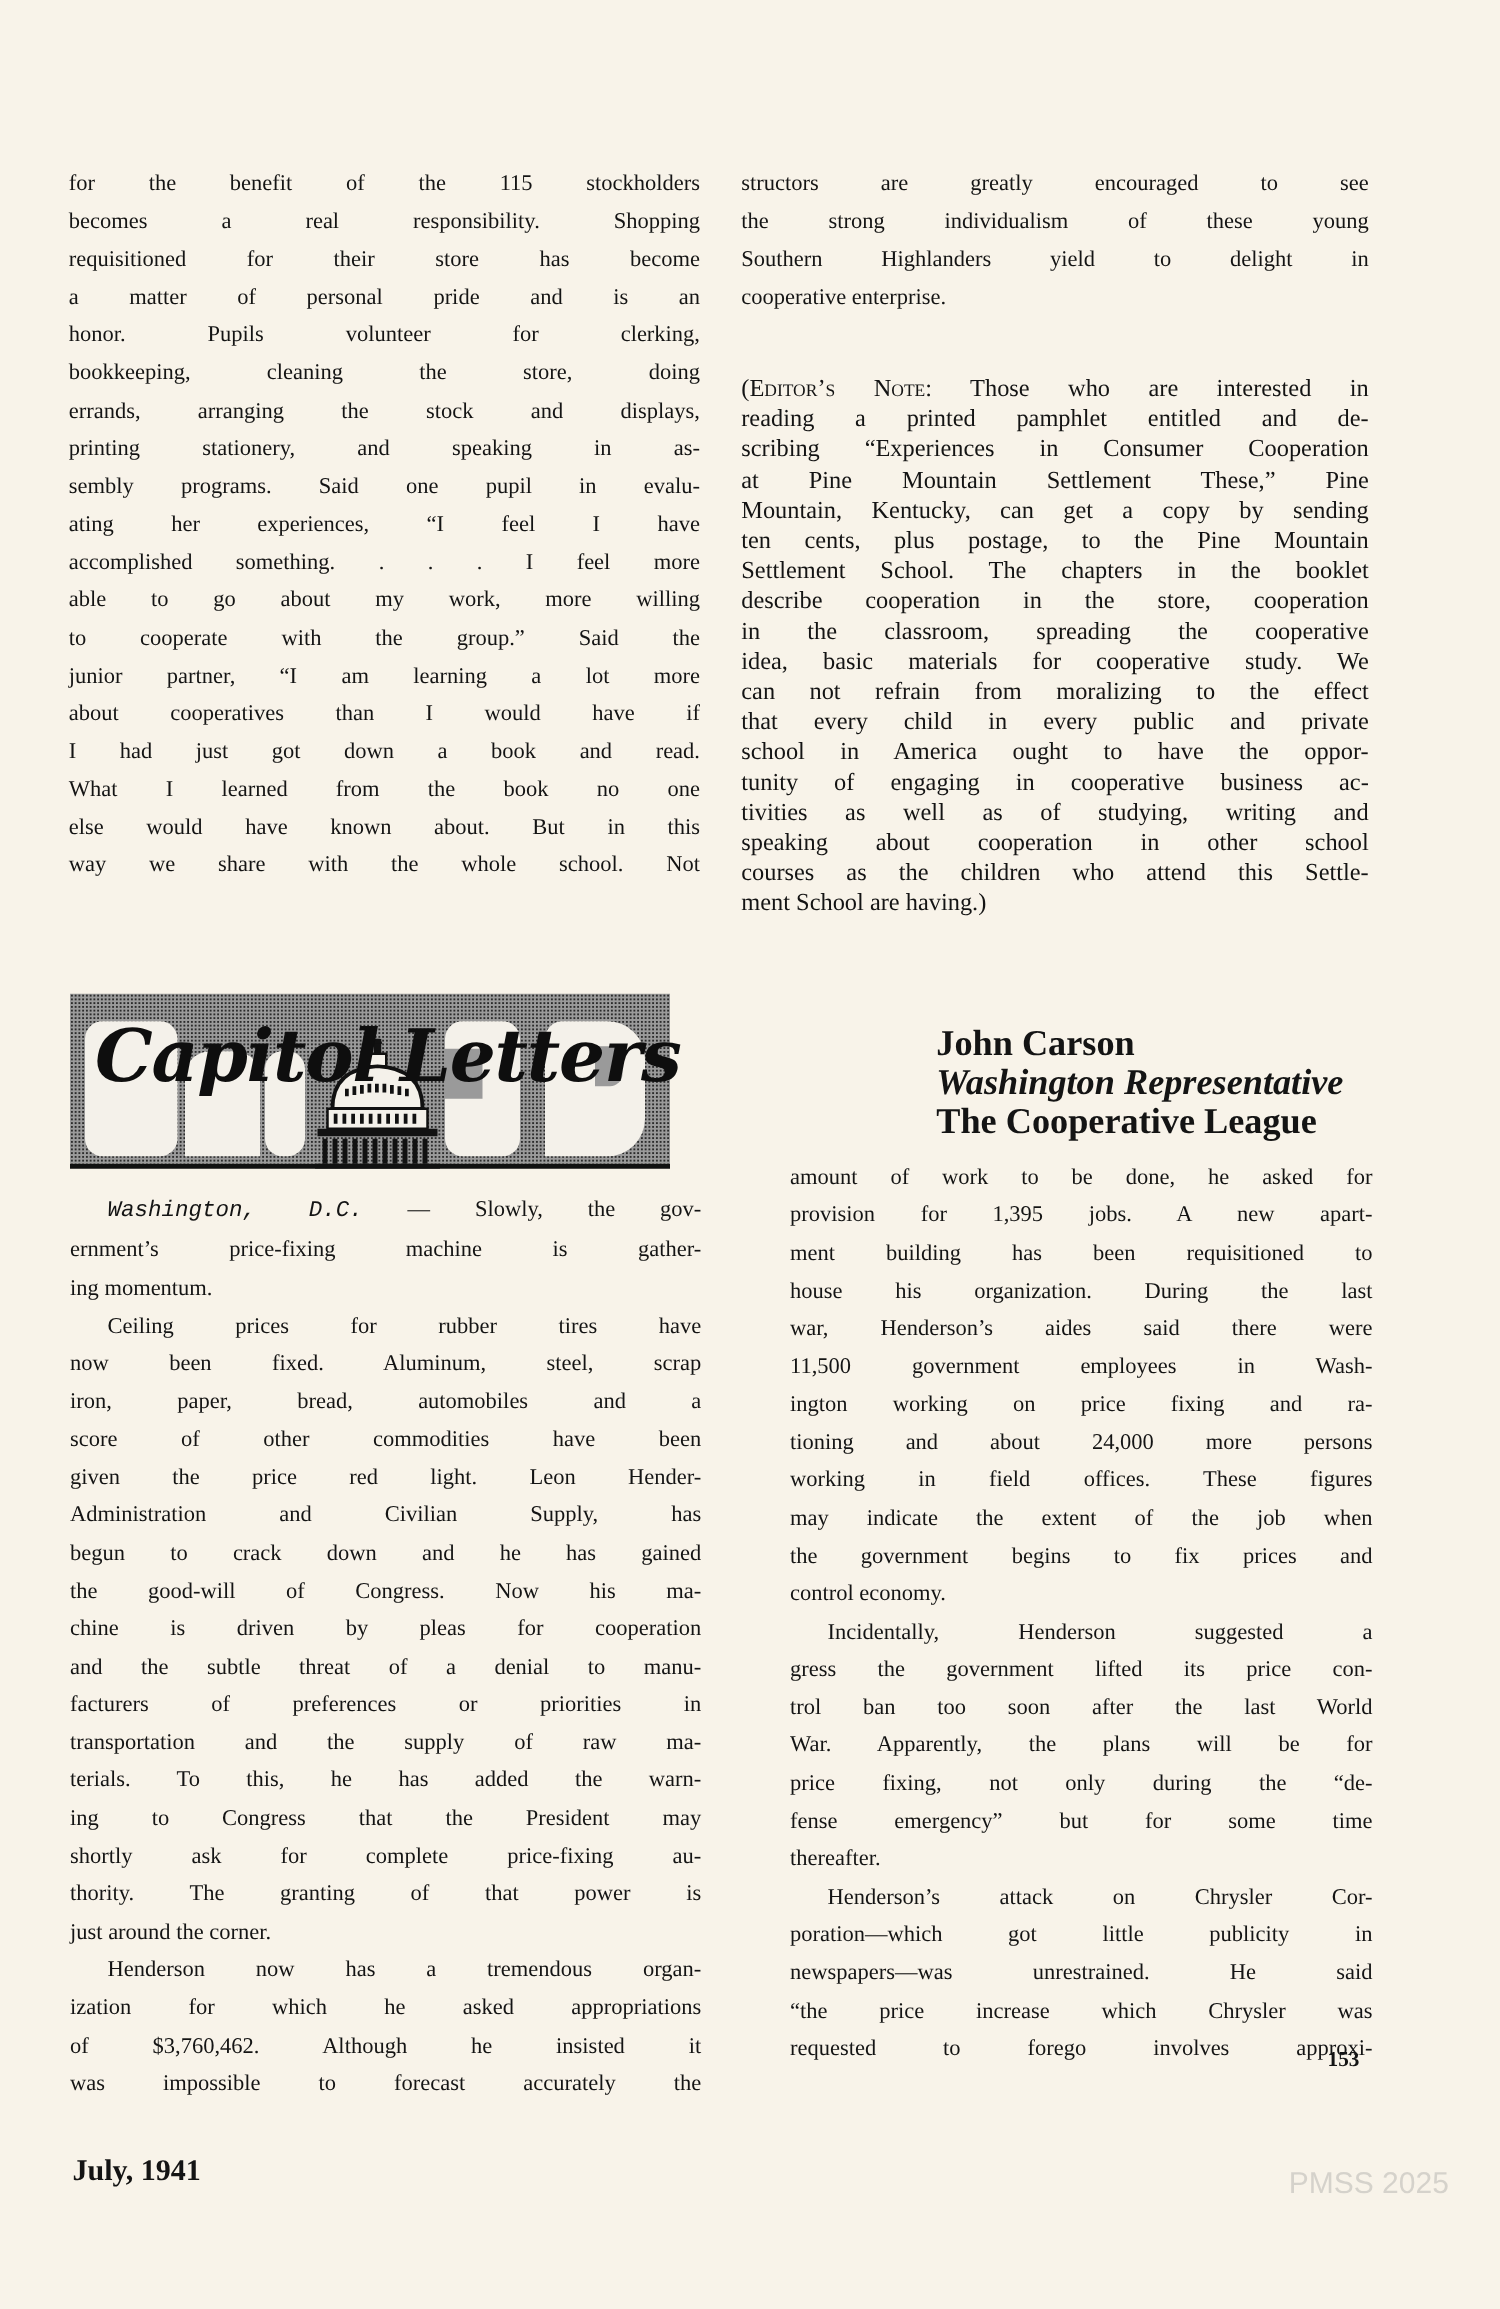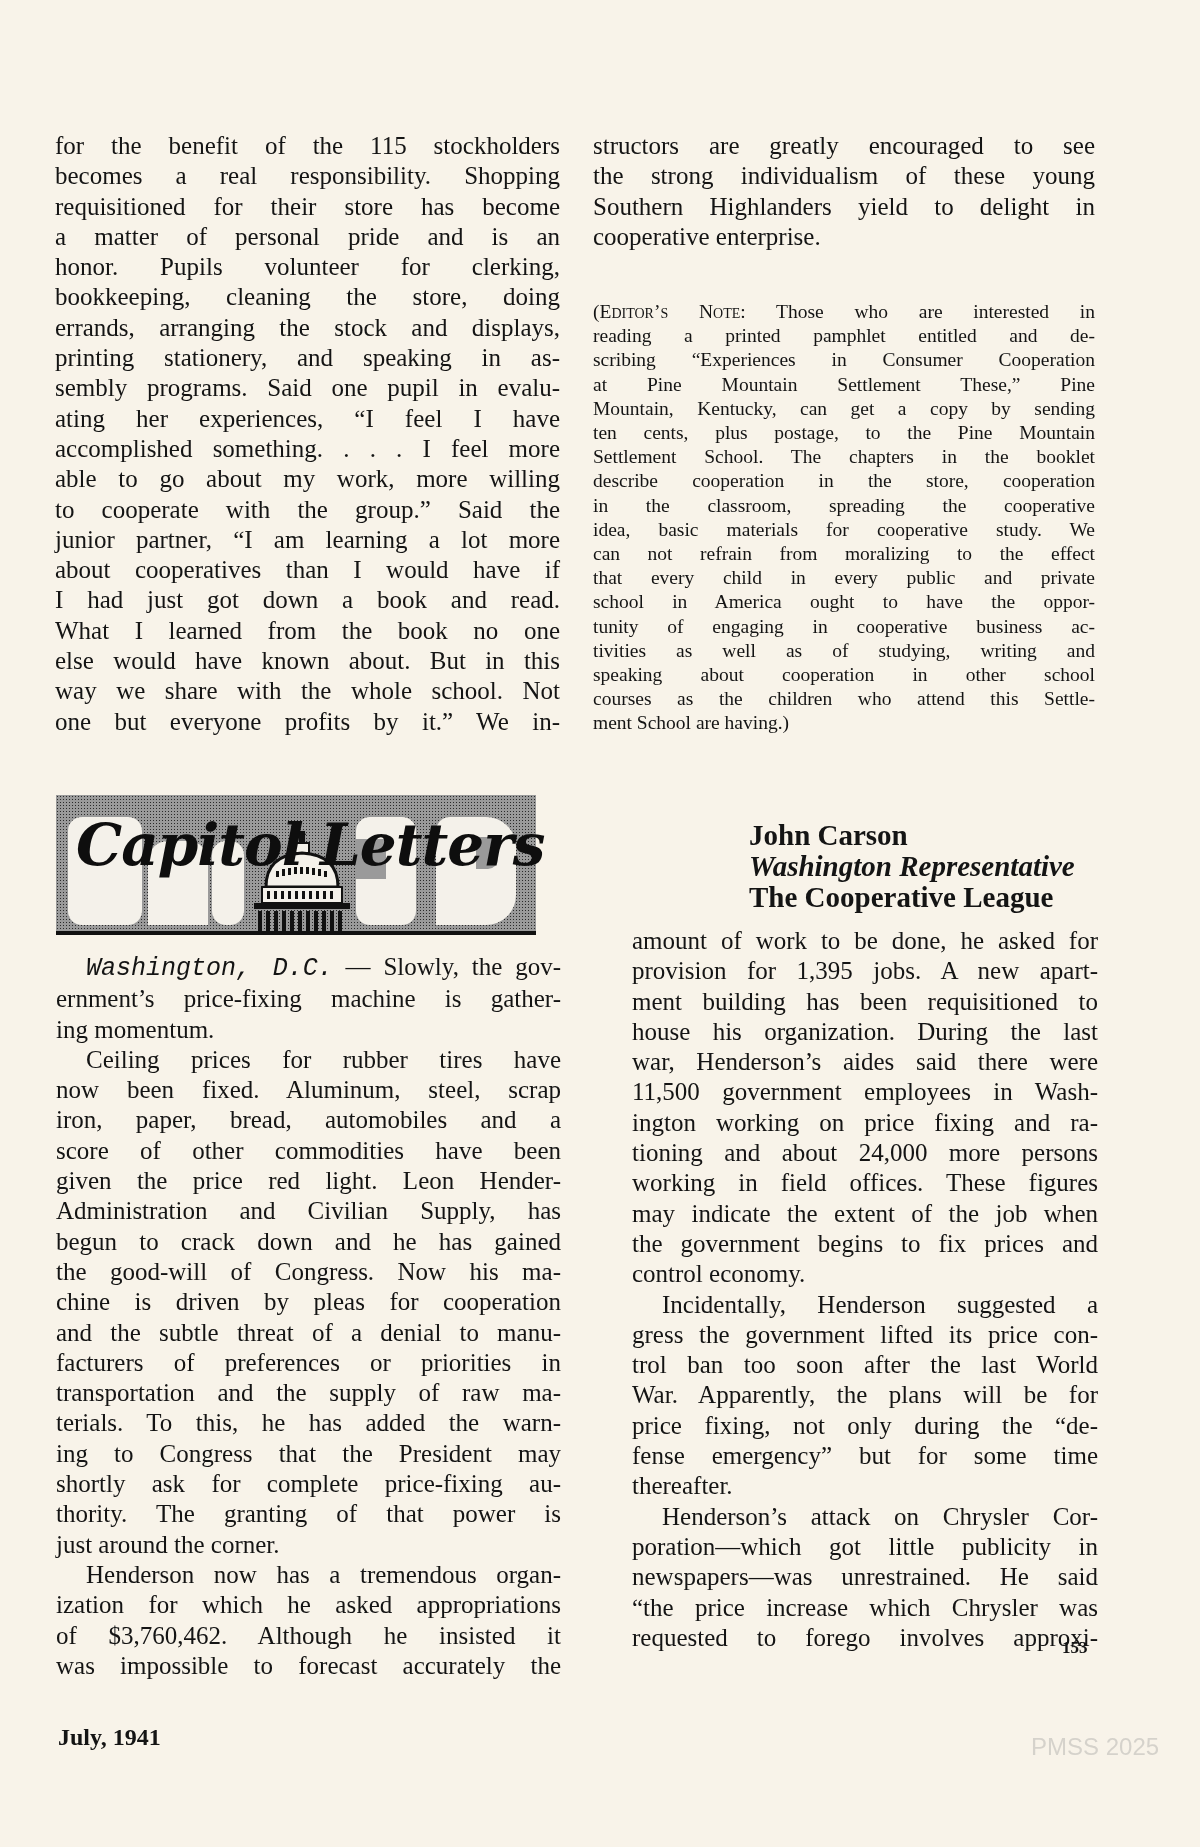--- a/index.html
+++ b/index.html
@@ -6,21 +6,21 @@
   body {
     width: 1200px; height: 1847px;
     background: #f8f3e9;
     position: relative;
     overflow: hidden;
     font-family: "Liberation Serif", "DejaVu Serif", serif;
     color: #141414;
   }
   .col {
     position: absolute;
-    font-size: 25px;
+    font-size: 18px;
     line-height: 30.3px;
     text-align: justify;
   }
   .col p { margin: 0; }
   .line { display: block; text-align: justify; text-align-last: justify; white-space: nowrap; }
   .line.last { text-align-last: left; }
 
   #col-top-left { left: 55px; top: 131px; width: 505px; }
   #col-top-right { left: 593px; top: 131px; width: 502px; }
 
@@ -101,21 +101,20 @@
     <span class="line">ating her experiences, “I feel I have</span>
     <span class="line">accomplished something. . . . I feel more</span>
     <span class="line">able to go about my work, more willing</span>
     <span class="line">to cooperate with the group.” Said the</span>
     <span class="line">junior partner, “I am learning a lot more</span>
     <span class="line">about cooperatives than I would have if</span>
     <span class="line">I had just got down a book and read.</span>
     <span class="line">What I learned from the book no one</span>
     <span class="line">else would have known about. But in this</span>
     <span class="line">way we share with the whole school. Not</span>
-    <span class="line">one but everyone profits by it.” We in-</span>
   </p>
 </div>
 
 <div class="col" id="col-top-right">
   <p>
     <span class="line">structors are greatly encouraged to see</span>
     <span class="line">the strong individualism of these young</span>
     <span class="line">Southern Highlanders yield to delight in</span>
     <span class="line last">cooperative enterprise.</span>
   </p>

